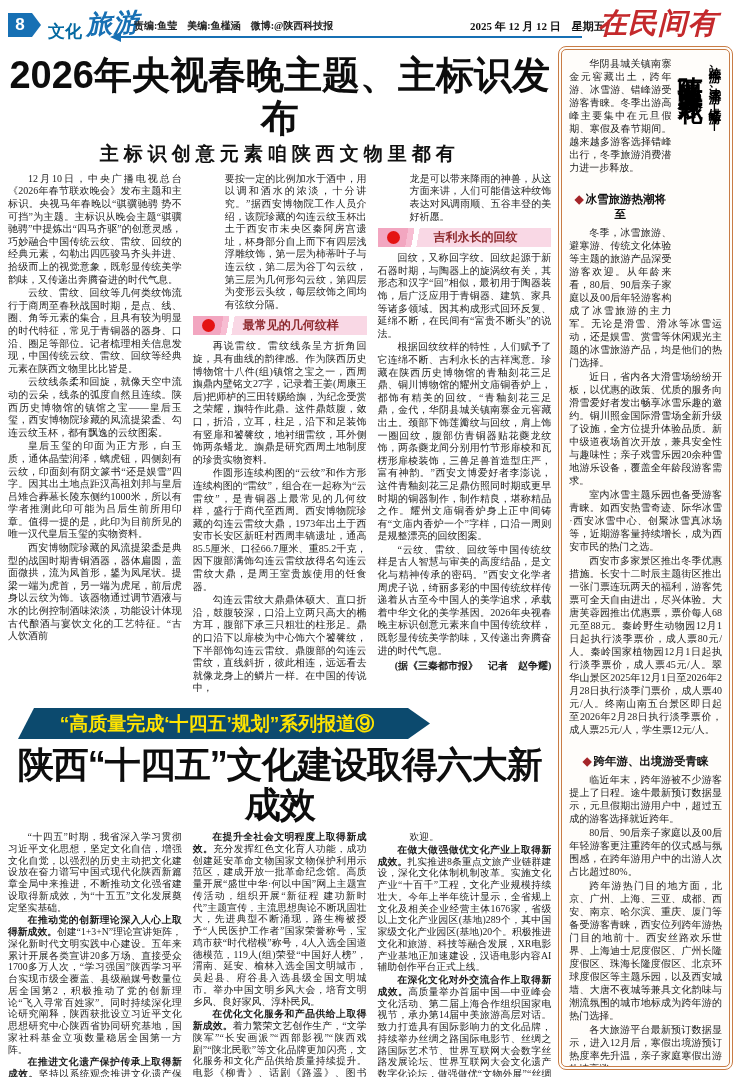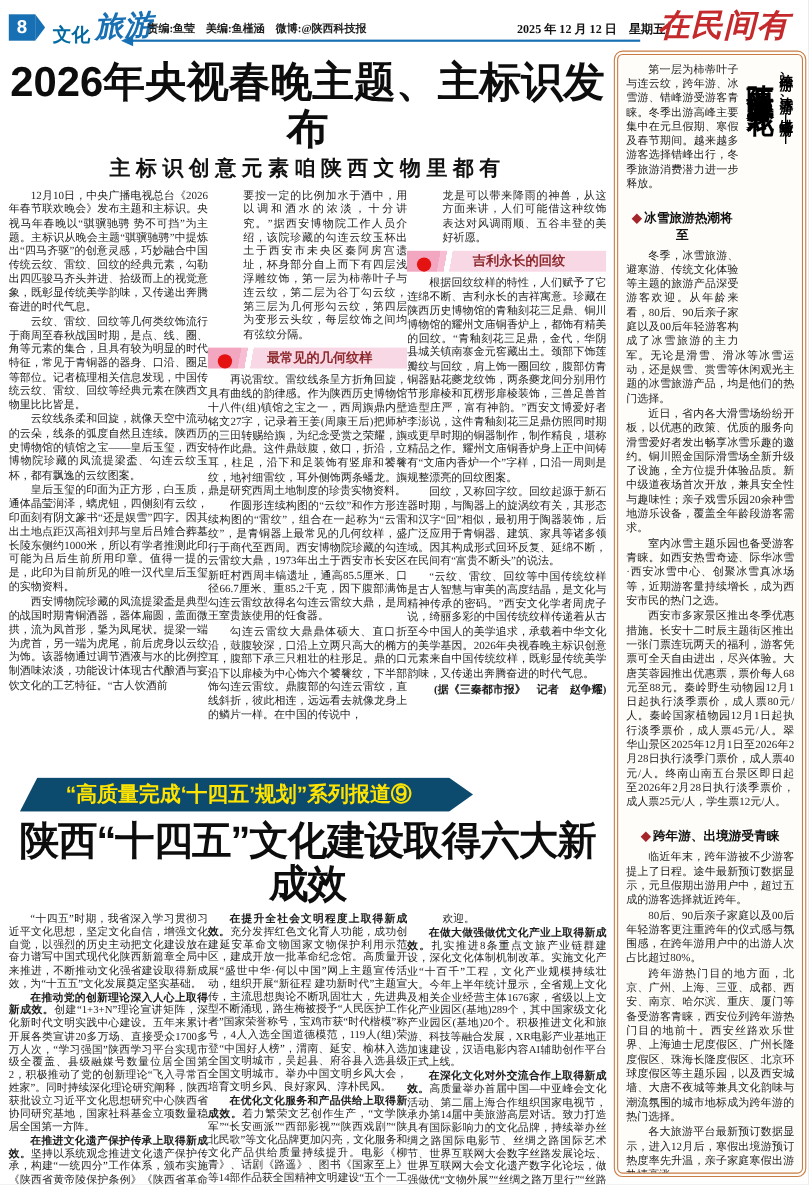--- a/index.html
+++ b/index.html
@@ -27,27 +27,27 @@
   
   .content { display:flex; gap:7px; padding:0 2px 0 8px; }
   .main { width:548px; }
 
   
   .headline1 { font:900 38px/1.12 "Liberation Sans","DejaVu Sans",sans-serif; text-align:center;
                margin:8px 0 3px; color:#0d0d0d; }
   .subheadline { font:bold 19px/1.25 "Liberation Sans",sans-serif; text-align:center; letter-spacing:5px; color:#111; }
 
   
-  .cols { display:flex; margin-top:7px; }
+  .cols { display:flex; gap:11px; margin-top:7px; }
   .col { flex:1 1 0; font-size:10px; line-height:1.26; text-align:justify; color:#1d1d1d; }
   .col p { margin:0 0 1px; text-indent:2em; }
   .col p.cont { text-indent:0;margin-left:32px; }
   .attr { text-align:right; text-indent:0 !important; font-weight:bold; margin-top:3px !important; }
 
-  .band { display:flex; align-items:flex-end; height:19px; margin:5px 0 5px;
+  .band { display:flex; align-items:center; height:19px; margin:5px 0 5px;
           background:linear-gradient(100deg,#f2a6c0 0 30px,#f7bdd2 30px 36px,#ffffff 36px 41px,#f9d8e5 41px 100%); }
   .band .dot { width:13px; height:13px; border-radius:50%; background:#e41312; margin-left:9px; flex:0 0 auto; }
   .band .band-label { flex:1; text-align:center; font:bold 12px/19px "Liberation Sans",sans-serif; color:#8d2a2e; }
 
   .top-cols { min-height:522px; }
 
   
   .series-banner { margin:12px 0 4px 10px; width:412px; background:#0c4a6e; color:#ffe400;
           font:bold 19px/31px "Liberation Sans",sans-serif; text-align:center; padding-right:14px; box-sizing:border-box;
           clip-path:polygon(16px 0,calc(100% - 22px) 0,100% 50%,calc(100% - 22px) 100%,0 100%); }
@@ -109,22 +109,22 @@
             <p>作圆形连续构图的“云纹”和作方形连续构图的“雷纹”，组合在一起称为“云雷纹”，是青铜器上最常见的几何纹样，盛行于商代至西周。西安博物院珍藏的勾连云雷纹大鼎，1973年出土于西安市长安区新旺村西周丰镐遗址，通高85.5厘米、口径66.7厘米、重85.2千克，因下腹部满饰勾连云雷纹故得名勾连云雷纹大鼎，是周王室贵族使用的饪食器。</p>
             <p>勾连云雷纹大鼎鼎体硕大、直口折沿，鼓腹较深，口沿上立两只高大的椭方耳，腹部下承三只粗壮的柱形足。鼎的口沿下以扉棱为中心饰六个饕餮纹，下半部饰勾连云雷纹。鼎腹部的勾连云雷纹，直线斜折，彼此相连，远远看去就像龙身上的鳞片一样。在中国的传说中，</p>
           </div>
 
           <div class="col">
             <p class="cont">龙是可以带来降雨的神兽，从这方面来讲，人们可能借这种纹饰表达对风调雨顺、五谷丰登的美好祈愿。</p>
             <div class="band">
               <span class="dot"></span>
               <span class="band-label">吉利永长的回纹</span>
             </div>
+            <p>回纹，又称回字纹。回纹起源于新石器时期，与陶器上的旋涡纹有关，其形态和汉字“回”相似，最初用于陶器装饰，后广泛应用于青铜器、建筑、家具等诸多领域。因其构成形式回环反复、延绵不断，在民间有“富贵不断头”的说法。</p>
             <p>根据回纹纹样的特性，人们赋予了它连绵不断、吉利永长的吉祥寓意。珍藏在陕西历史博物馆的青釉刻花三足鼎、铜川博物馆的耀州文庙铜香炉上，都饰有精美的回纹。“青釉刻花三足鼎，金代，华阴县城关镇南寨金元窖藏出土。颈部下饰莲瓣纹与回纹，肩上饰一圈回纹，腹部仿青铜器贴花夔龙纹饰，两条夔龙间分别用竹节形扉棱和瓦楞形扉棱装饰，三兽足兽首造型庄严，富有神韵。”西安文博爱好者李澎说，这件青釉刻花三足鼎仿照同时期或更早时期的铜器制作，制作精良，堪称精品之作。耀州文庙铜香炉身上正中间铸有“文庙内香炉一个”字样，口沿一周则是规整漂亮的回纹图案。</p>
-            <p>回纹，又称回字纹。回纹起源于新石器时期，与陶器上的旋涡纹有关，其形态和汉字“回”相似，最初用于陶器装饰，后广泛应用于青铜器、建筑、家具等诸多领域。因其构成形式回环反复、延绵不断，在民间有“富贵不断头”的说法。</p>
             <p>“云纹、雷纹、回纹等中国传统纹样是古人智慧与审美的高度结晶，是文化与精神传承的密码。”西安文化学者周虎子说，绮丽多彩的中国传统纹样传递着从古至今中国人的美学追求，承载着中华文化的美学基因。2026年央视春晚主标识创意元素来自中国传统纹样，既彰显传统美学韵味，又传递出奔腾奋进的时代气息。</p>
             <p class="attr">(据《三秦都市报》　记者　赵争耀)</p>
           </div>
         </div>
       </div>
 
       <div class="series-banner">“高质量完成‘十四五’规划”系列报道⑨</div>
 
       <div>
         <div class="headline2">陕西“十四五”文化建设取得六大新成效</div>
@@ -147,21 +147,21 @@
           </div>
         </div>
       </div>
     </div>
 
     <div class="sidebar">
       <div class="vtitle">
         <span class="vt-small">跨年游、冰雪游、错峰游——</span>
         <span class="vt-big">陕西旅游多点开花</span>
       </div>
-      <p>第一层为柿蒂叶子与连云纹，跨年游、冰雪游、错峰游受游客青睐。冬季出游高峰主要集中在元旦假期、寒假及春节期间。越来越多游客选择错峰出行，冬季旅游消费潜力进一步释放。</p>
+      <p>华阴县城关镇南寨金元窖藏出土，跨年游、冰雪游、错峰游受游客青睐。冬季出游高峰主要集中在元旦假期、寒假及春节期间。越来越多游客选择错峰出行，冬季旅游消费潜力进一步释放。</p>
       <div class="sb-head">
         <span class="diamond">◆</span><span>冰雪旅游热潮将至</span>
       </div>
       <p>冬季，冰雪旅游、避寒游、传统文化体验等主题的旅游产品深受游客欢迎。从年龄来看，80后、90后亲子家庭以及00后年轻游客构成了冰雪旅游的主力军。无论是滑雪、滑冰等冰雪运动，还是娱雪、赏雪等休闲观光主题的冰雪旅游产品，均是他们的热门选择。</p>
       <p>近日，省内各大滑雪场纷纷开板，以优惠的政策、优质的服务向滑雪爱好者发出畅享冰雪乐趣的邀约。铜川照金国际滑雪场全新升级了设施，全方位提升体验品质。新中级道夜场首次开放，兼具安全性与趣味性；亲子戏雪乐园20余种雪地游乐设备，覆盖全年龄段游客需求。</p>
       <p>室内冰雪主题乐园也备受游客青睐。如西安热雪奇迹、际华冰雪·西安冰雪中心、创聚冰雪真冰场等，近期游客量持续增长，成为西安市民的热门之选。</p>
       <p>西安市多家景区推出冬季优惠措施。长安十二时辰主题街区推出一张门票连玩两天的福利，游客凭票可全天自由进出，尽兴体验。大唐芙蓉园推出优惠票，票价每人68元至88元。秦岭野生动物园12月1日起执行淡季票价，成人票80元/人。秦岭国家植物园12月1日起执行淡季票价，成人票45元/人。翠华山景区2025年12月1日至2026年2月28日执行淡季门票价，成人票40元/人。终南山南五台景区即日起至2026年2月28日执行淡季票价，成人票25元/人，学生票12元/人。</p>
       <div class="sb-head">
         <span class="diamond">◆</span><span>跨年游、出境游受青睐</span>
       </div>

